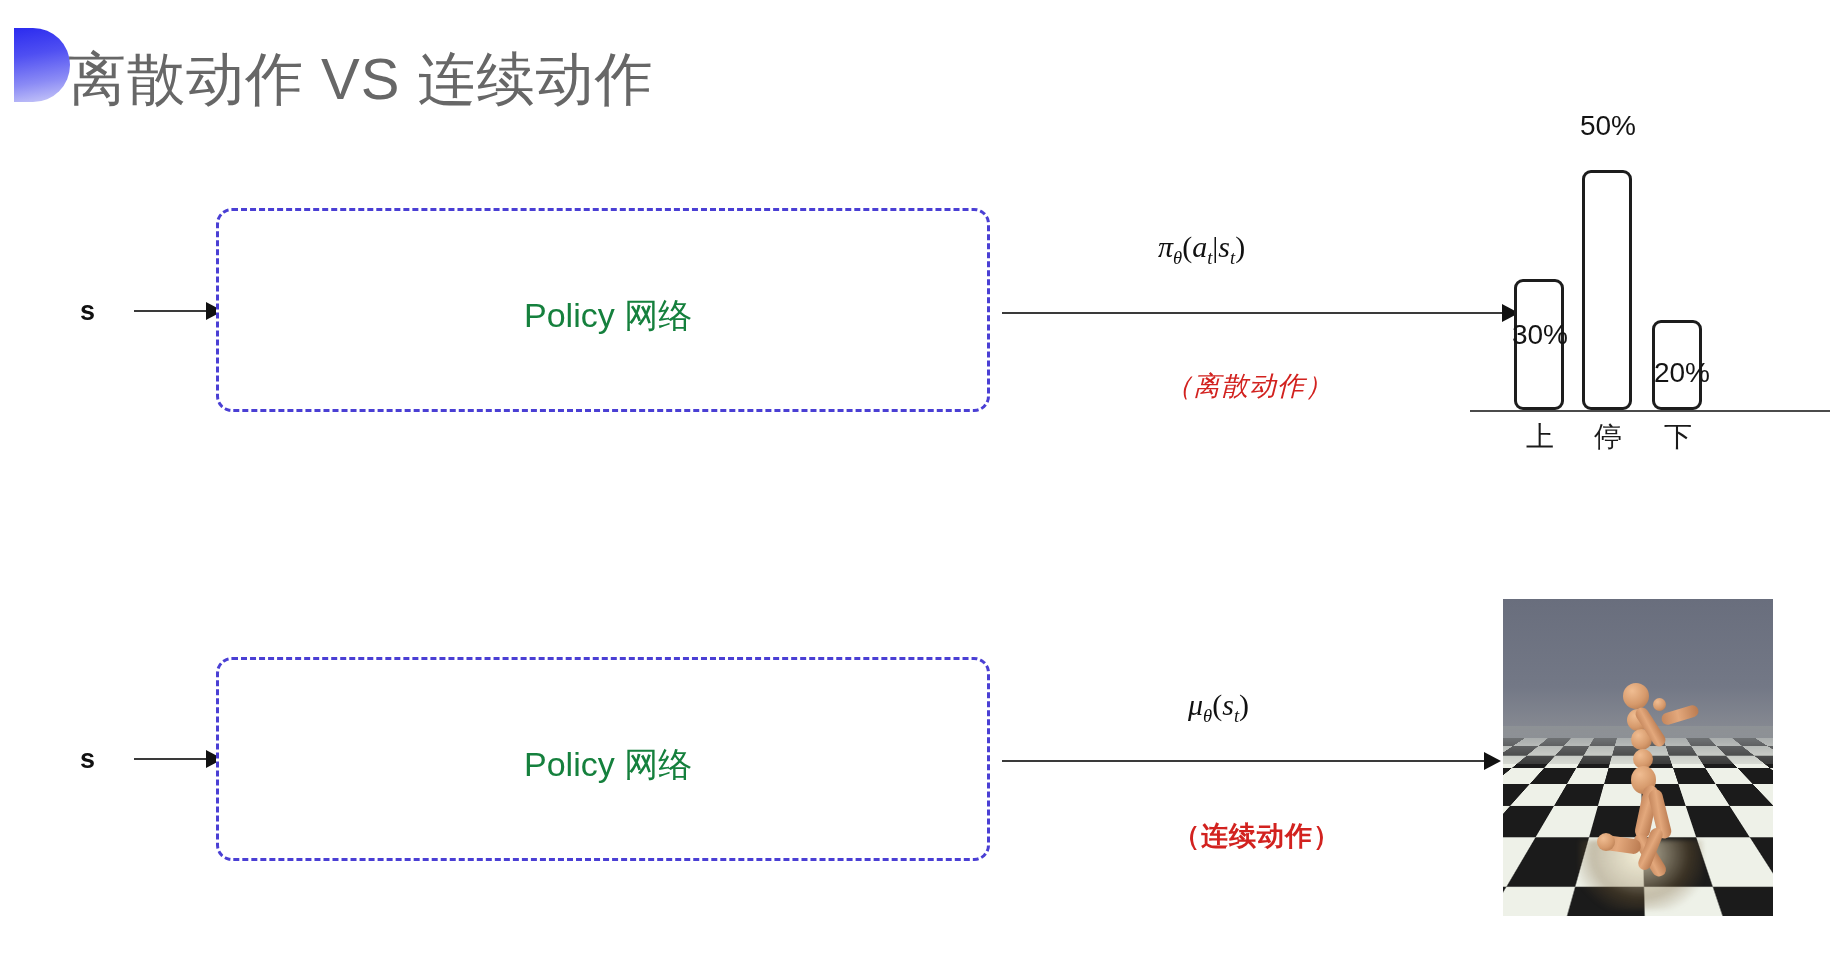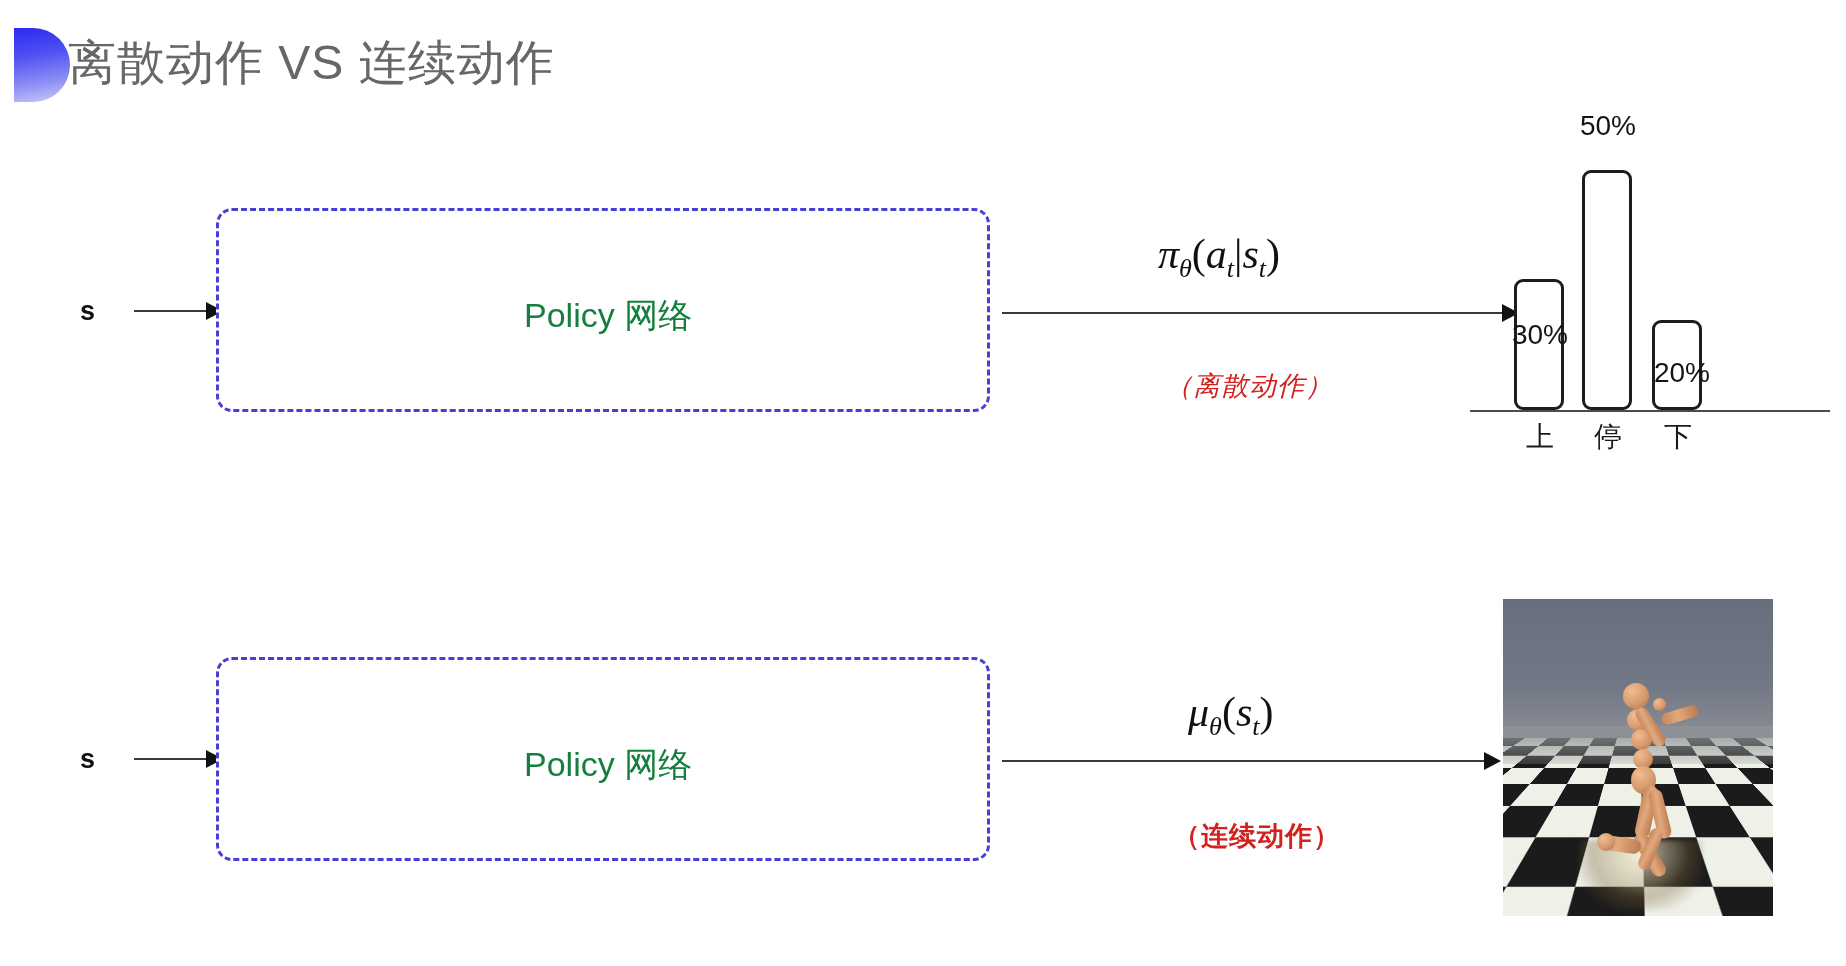--- a/index.html
+++ b/index.html
@@ -25,22 +25,22 @@
     left: 14px;
     top: 28px;
     width: 56px;
     height: 74px;
     border-radius: 0 999px 999px 0;
     background: linear-gradient(170deg, #2b2bef 0%, #4f4ff2 35%, #8b8bf5 70%, #cdcdf8 100%);
   }
   #title-text {
     position: absolute;
     left: 68px;
-    top: 24px;
-    font-size: 48px;
+    top: 40px;
+    font-size: 58px;
     line-height: 78px;
     letter-spacing: 1px;
     color: #676767;
     white-space: nowrap;
   }
 
   
   .policy-box {
     position: absolute;
     border: 3px dashed #4a3fd4;
@@ -76,21 +76,21 @@
   .policy-name {
     position: absolute;
     font-size: 34px;
     color: #15803d;
     white-space: nowrap;
   }
   .formula {
     position: absolute;
     font-family: "Liberation Serif", "DejaVu Serif", serif;
     font-style: italic;
-    font-size: 42px;
+    font-size: 30px;
     color: #111111;
     white-space: nowrap;
   }
   .formula .sub {
     font-size: 0.62em;
     vertical-align: sub;
     font-style: italic;
   }
   .formula .paren {
     font-style: normal;

